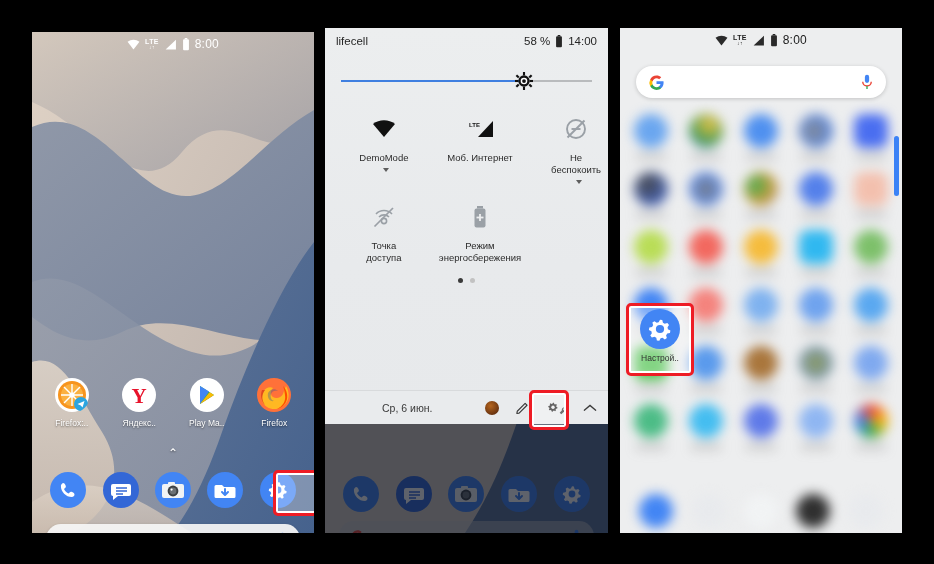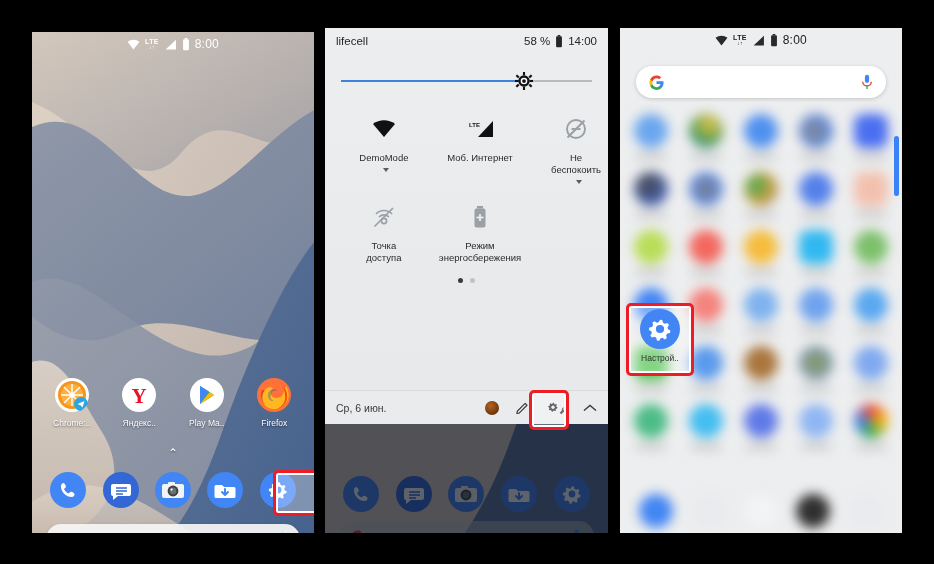--- a/index.html
+++ b/index.html
@@ -130,21 +130,21 @@
   }
   .dot { width: 5px; height: 5px; border-radius: 50%; background: #c2c2c2; }
   .dot.on { background: #3a3a3a; }
 
   .qs-footer {
     position: absolute; bottom: 0; left: 0; right: 0; height: 34px;
     border-top: 1px solid #d8dadc;
     display: flex; align-items: center; padding: 0 11px;
     background: #e9ebed;
   }
-  .qs-date { font-size: 10.5px; color: #3a3a3a; }
+  .qs-date { font-size: 10.5px; color: #3a3a3a; margin-left: 46px; }
   .qs-f-icons { margin-left: auto; display: flex; align-items: center; gap: 16px; }
   .avatar {
     width: 14px; height: 14px; border-radius: 50%;
     background: radial-gradient(circle at 40% 35%, #b5651d 0%, #6b3410 70%, #3d1d08 100%);
   }
 
   .p2-dim { position: absolute; inset: 0; background: rgba(10,16,30,.66); z-index: 10; }
 
   
   .drawer-bg { position: absolute; inset: 0; background: #edeeef; }
@@ -261,21 +261,21 @@
               <line x1="18" y1="7" x2="18" y2="29"></line>
                 <line x1="7" y1="18" x2="29" y2="18"></line>
               <line x1="10" y1="10" x2="26" y2="26"></line>
                 <line x1="26" y1="10" x2="10" y2="26"></line>
             </g>
             <circle cx="18" cy="18" r="2.6" fill="#fff"></circle>
             <circle cx="27" cy="27" r="7" fill="#2ca5e0"></circle>
             <path d="M23.5 27 L30.5 24 L28.5 30.5 L26.8 28.4 Z" fill="#fff"></path>
           </svg>
         </div>
-        <div class="app-label">Chrome:..</div>
+        <div class="app-label">Firefox:..</div>
       </div>
       <div class="app-cell">
         <div class="app-ico">
           <svg class="ic" width="36" height="36" viewBox="0 0 36 36">
             <circle cx="18" cy="18" r="17" fill="#fff"></circle>
             <text x="18" y="26" font-family="Liberation Serif, serif" font-size="21" font-weight="bold" fill="#e8132b" text-anchor="middle">Y</text>
           </svg>
         </div>
         <div class="app-label">Яндекс..</div>
       </div>

